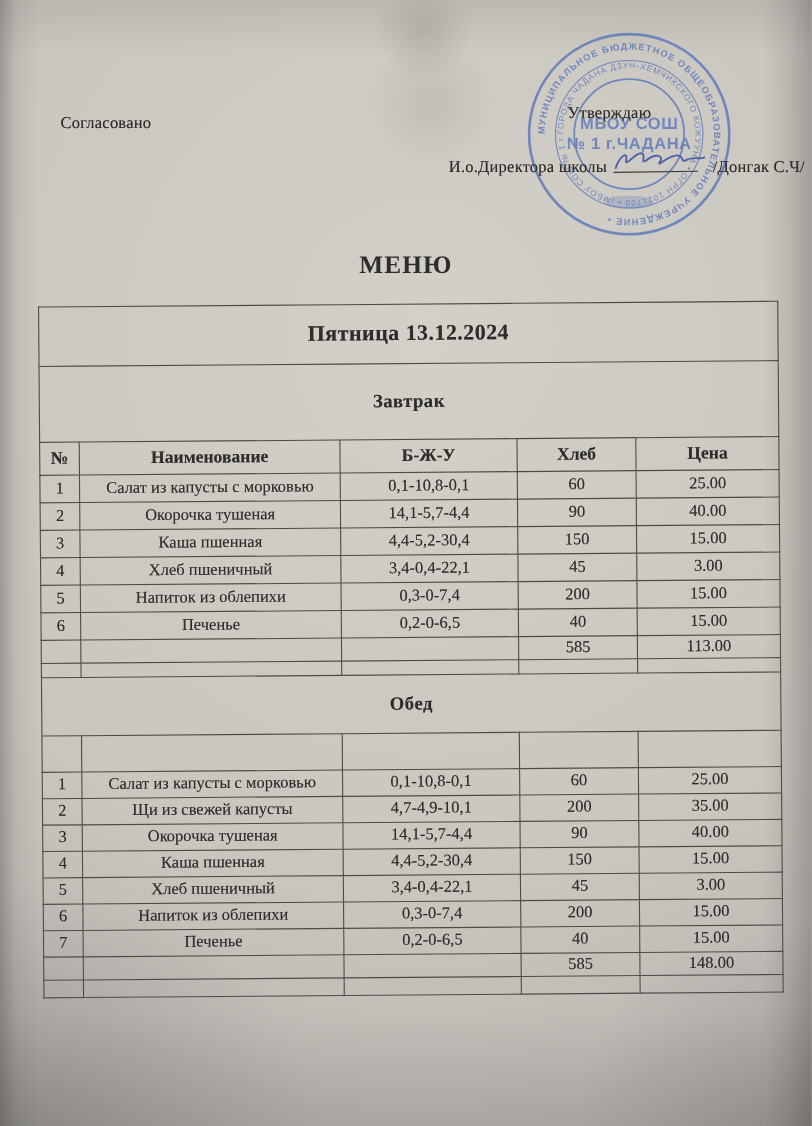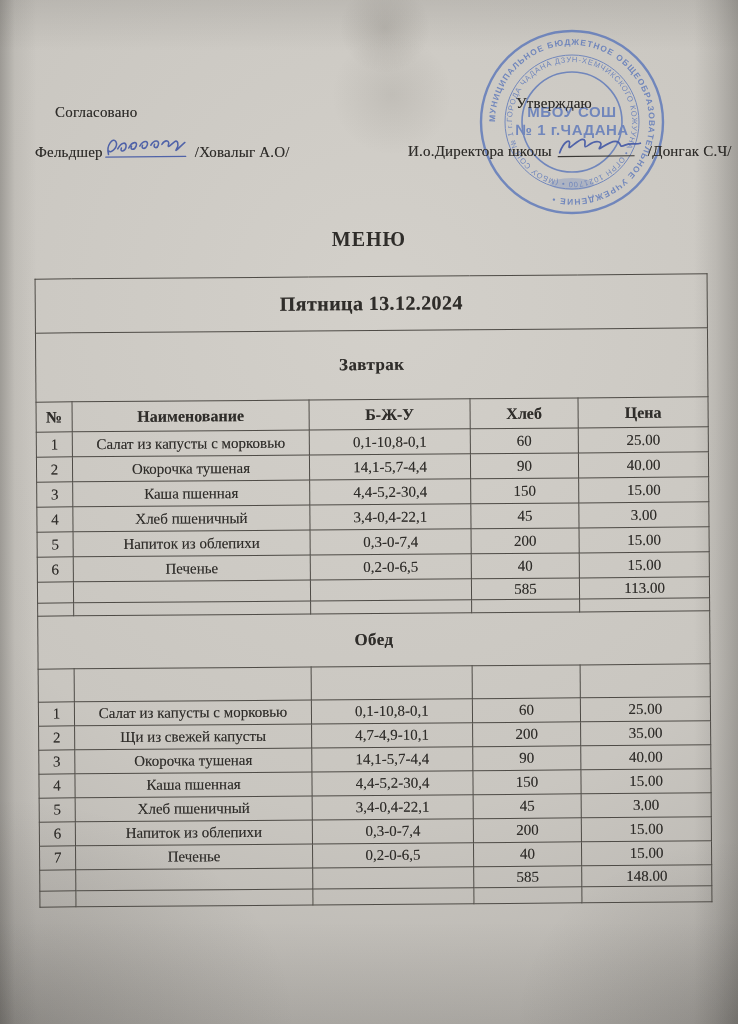--- a/index.html
+++ b/index.html
@@ -19,21 +19,21 @@
   }
   .typed{position:absolute;font-size:15px;letter-spacing:.2px;text-shadow:0 0 .5px rgba(47,45,42,.55);}
   .sig-line{display:inline-block;position:relative;}
   .ink{stroke:#4358a5;fill:none;stroke-linecap:round;stroke-linejoin:round;opacity:.9;}
   .stamp{position:absolute;left:474px;top:24px;width:196px;height:196px;opacity:.82;filter:blur(.3px);z-index:1;}
   .stamp text{fill:#5d78ba;font-family:"Liberation Sans","DejaVu Sans",sans-serif;}
   .stamp .ring{font-size:8.4px;letter-spacing:1.1px;font-weight:bold;}
   .stamp .ring2{font-size:7.6px;letter-spacing:.8px;}
   .stamp .ctr{font-size:15px;font-weight:bold;letter-spacing:.5px;text-anchor:middle;}
   .over-stamp{z-index:2;}
-  .page-title{position:absolute;left:0;right:0;top:228px;text-align:center;font-size:20px;font-weight:bold;letter-spacing:1px;}
+  .page-title{position:absolute;left:0;right:0;top:228px;text-align:center;font-size:23px;font-weight:bold;letter-spacing:1px;}
   .table-wrap{position:absolute;left:37px;top:276px;transform:rotate(-0.45deg);transform-origin:50% 50%;}
   table.menu{border-collapse:collapse;width:672px;table-layout:fixed;background:transparent;}
   table.menu td{border:1.5px solid #4e4b46;text-align:center;vertical-align:middle;padding:0 2px;overflow:hidden;white-space:nowrap;text-shadow:0 0 .5px rgba(47,45,42,.5);}
   td.row-date{height:53px;font-size:20px;font-weight:bold;vertical-align:top;padding-top:6px;letter-spacing:.4px;}
   td.row-section{font-size:17px;font-weight:bold;letter-spacing:.4px;}
   tr.sec-h-0 td.row-section{height:68px;}
   tr.sec-h-1 td.row-section{height:52px;}
   tr.row-cols td{font-size:16px;font-weight:bold;height:29px;}
   tr.row-cols.empty td{height:32px;}
   tr.row-item td{font-size:15px;height:24px;}
@@ -56,26 +56,20 @@
     <circle cx="98" cy="98" r="67" fill="none" stroke="#5d78ba" stroke-width="1"></circle>
     <circle cx="98" cy="98" r="50" fill="none" stroke="#5d78ba" stroke-width="1.6"></circle>
     <text class="ring"><textPath href="#ringPathOuter">МУНИЦИПАЛЬНОЕ БЮДЖЕТНОЕ ОБЩЕОБРАЗОВАТЕЛЬНОЕ УЧРЕЖДЕНИЕ •</textPath></text>
     <text class="ring2"><textPath href="#ringPathInner">ГОРОДА ЧАДАНА ДЗУН-ХЕМЧИКСКОГО КОЖУУНА • ОГРН 1021700 • (МБОУ СОШ № 1 г.ЧАДАНА)</textPath></text>
     <text class="ctr" x="98" y="93">МБОУ СОШ</text>
     <text class="ctr" x="98" y="111">№ 1 г.ЧАДАНА</text>
     <ellipse cx="98" cy="160" rx="22" ry="6" fill="#5d78ba" opacity=".35"></ellipse>
   </svg>
 
   <div class="typed" style="left:55px;top:104px;">Согласовано</div>
-  <div class="typed" style="left:35px;top:133px;">
-    <span>Фельдшер</span><span class="sig-line" style="vertical-align:-6px;"><svg width="92" height="30" viewBox="0 0 100 30">
-          <path class="ink" stroke-width="1.7" d="M6 22 C3 12 11 3 14 8 C17 13 9 22 6 18 M16 16 C20 8 26 8 25 14 C24 19 18 20 20 15 M28 15 C32 7 38 8 36 13 C34 18 29 17 31 13 M40 13 C44 6 50 7 48 12 C46 17 41 16 43 12 M52 12 C56 5 62 7 60 12 C59 16 54 15 56 11 M64 11 C68 5 73 7 71 12 C70 16 75 10 78 8 C81 6 83 11 80 16 C77 21 84 13 89 9"></path>
-          <path class="ink" stroke-width="1.3" d="M3 25 L90 24"></path>
-        </svg></span><span>/Ховалыг А.О/</span>
-  </div>
 
   <div class="typed over-stamp" style="left:516px;top:95px;">Утверждаю</div>
   <div class="typed over-stamp" style="left:408px;top:133px;white-space:nowrap;">
     <span>И.о.Директора школы</span><span class="sig-line" style="width:96px;vertical-align:-7px;"><svg width="96" height="30" viewBox="0 0 100 30">
           <path d="M6 24 L86 23" stroke="#3a3835" stroke-width="1.1" fill="none"></path>
           <path class="ink" stroke-width="1.8" d="M8 20 C12 8 20 4 18 12 C16 20 26 6 32 6 C38 6 30 18 38 12 C46 6 54 8 50 14 C46 20 58 8 66 8 C74 8 68 16 76 12 C82 9 87 12 92 10"></path>
         </svg></span><span>/Донгак С.Ч/</span>
   </div>
 
   <div class="page-title">МЕНЮ</div>

